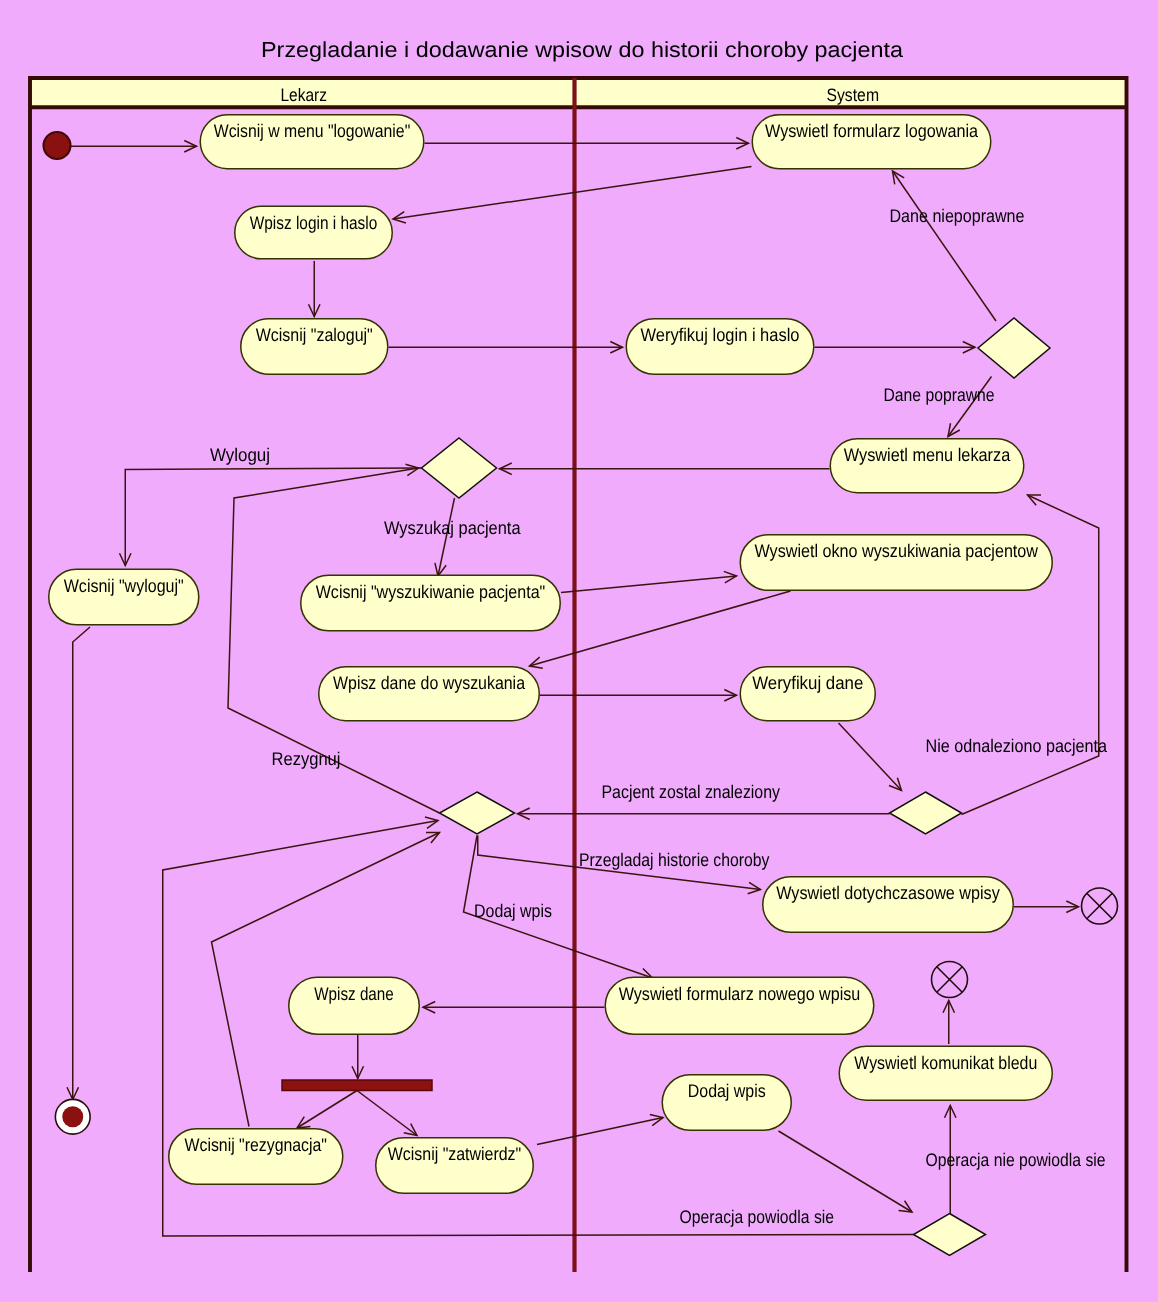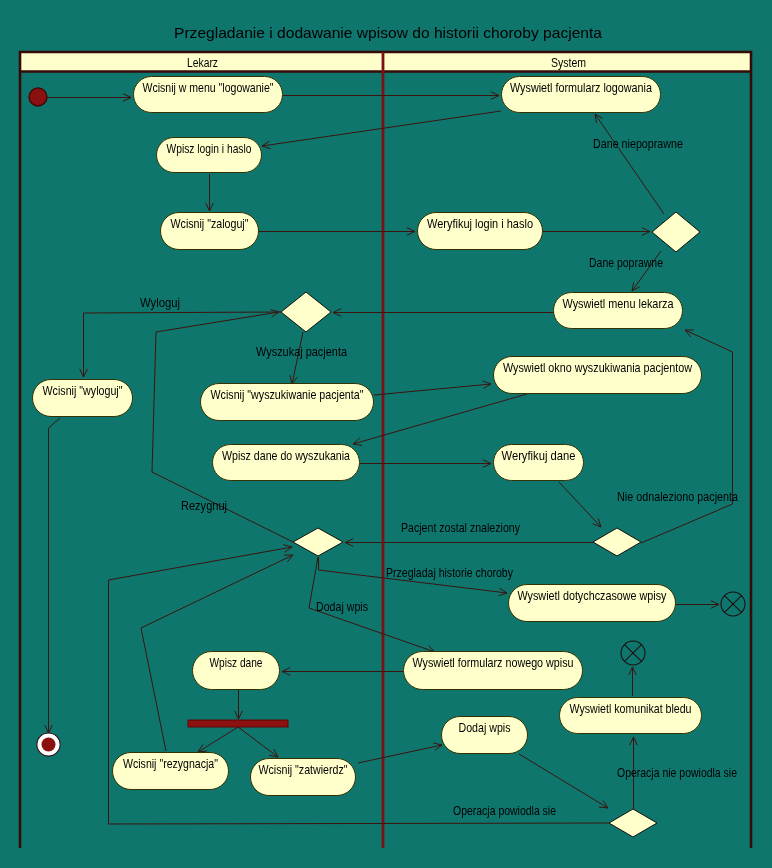--- a/index.html
+++ b/index.html
@@ -1,19 +1,19 @@
 <!DOCTYPE html>
 <html><head>
 <meta charset="utf-8">
 <style>
   html,body{margin:0;padding:0;background:#ffffff;}
   body{width:772px;height:868px;overflow:hidden;
        font-family:"DejaVu Sans",sans-serif;
        -webkit-font-smoothing:antialiased;}
-  #page{position:relative;width:772px;height:868px;background:#0f766e;}
+  #page{position:relative;width:772px;height:868px;background:#f0abfc;}
   svg{display:block;}
   text{font-family:"Liberation Sans",sans-serif;fill:#000;}
   .diagram-title{font-size:14.5px;}
   .lane-title{font-size:12px;}
   .node-label{font-size:12.2px;}
   .edge-label{font-size:12.2px;}
   .lane-fill{fill:#ffffcc;}
   .lane-border{fill:none;stroke:#350b07;stroke-width:2.6;}
   .lane-divider{fill:none;stroke:#7d1016;stroke-width:2.8;}
   .node-shape{fill:#ffffcc;stroke:#333300;stroke-width:1;}

